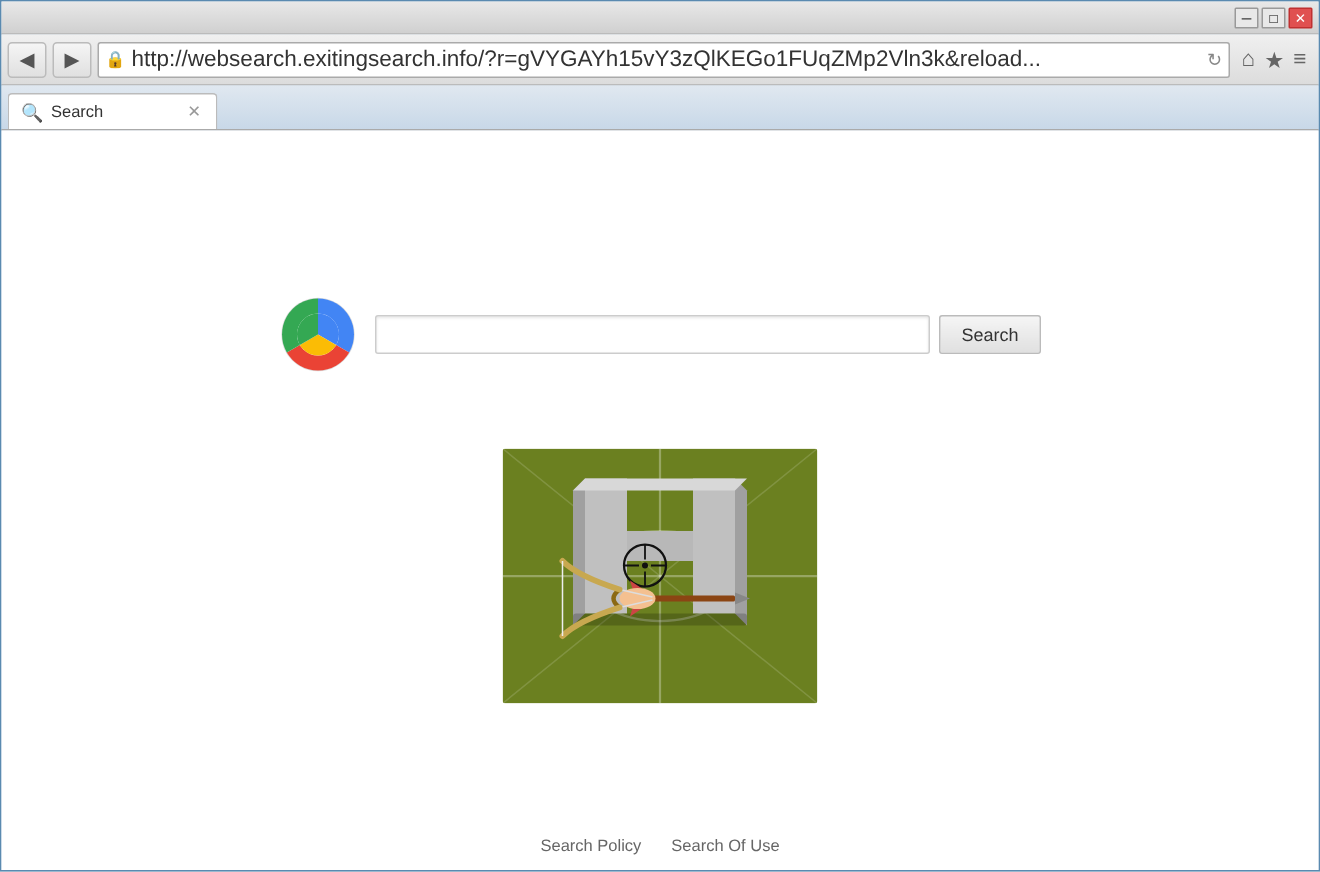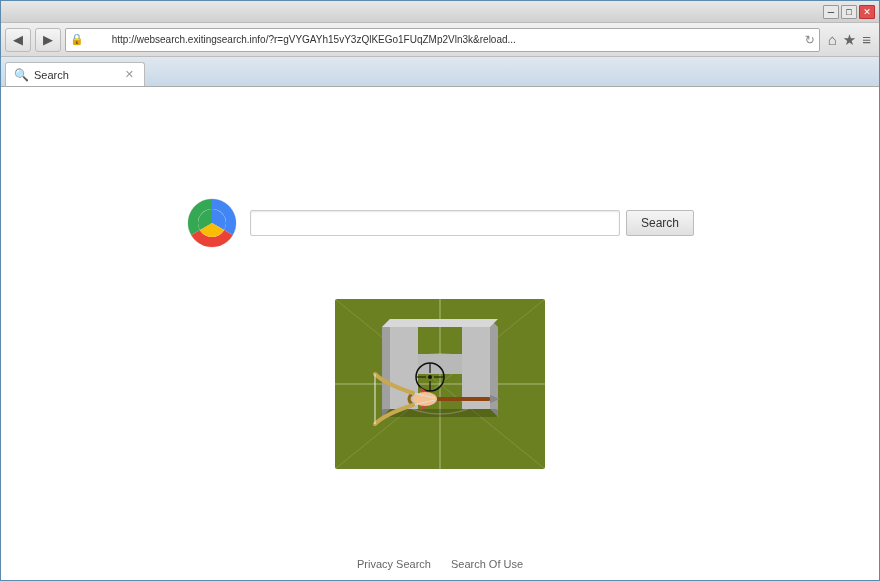--- a/index.html
+++ b/index.html
@@ -94,24 +94,23 @@
 
     .address-bar-icon {
       font-size: 11px;
       color: #888;
     }
 
     .address-input {
       flex: 1;
       border: none;
       outline: none;
-      font-size: 10px;
+      font-size: 15px;
       color: #333;
       background: transparent;
-      margin-left: 24px;
     }
 
     .address-refresh {
       font-size: 12px;
       color: #888;
       cursor: pointer;
     }
 
     .tab-bar {
       height: 30px;
@@ -371,18 +370,18 @@
 
           <path d="M-2,-6 Q-30,-15 -40,-25" stroke="#c8a850" stroke-width="4" fill="none" stroke-linecap="round"></path>
           <path d="M-2,6 Q-30,15 -40,25" stroke="#c8a850" stroke-width="4" fill="none" stroke-linecap="round"></path>
 
           <line x1="-40" y1="-25" x2="-40" y2="25" stroke="#eee" stroke-width="1"></line>
         </g>
       </svg>
     </div>
 
     <div class="footer">
-      <a class="footer-link">Privacy Search</a>
+      <a class="footer-link">Search Policy</a>
       <a class="footer-link">Search Of Use</a>
     </div>
 
   </div>
 </div>
 
 </body></html>

